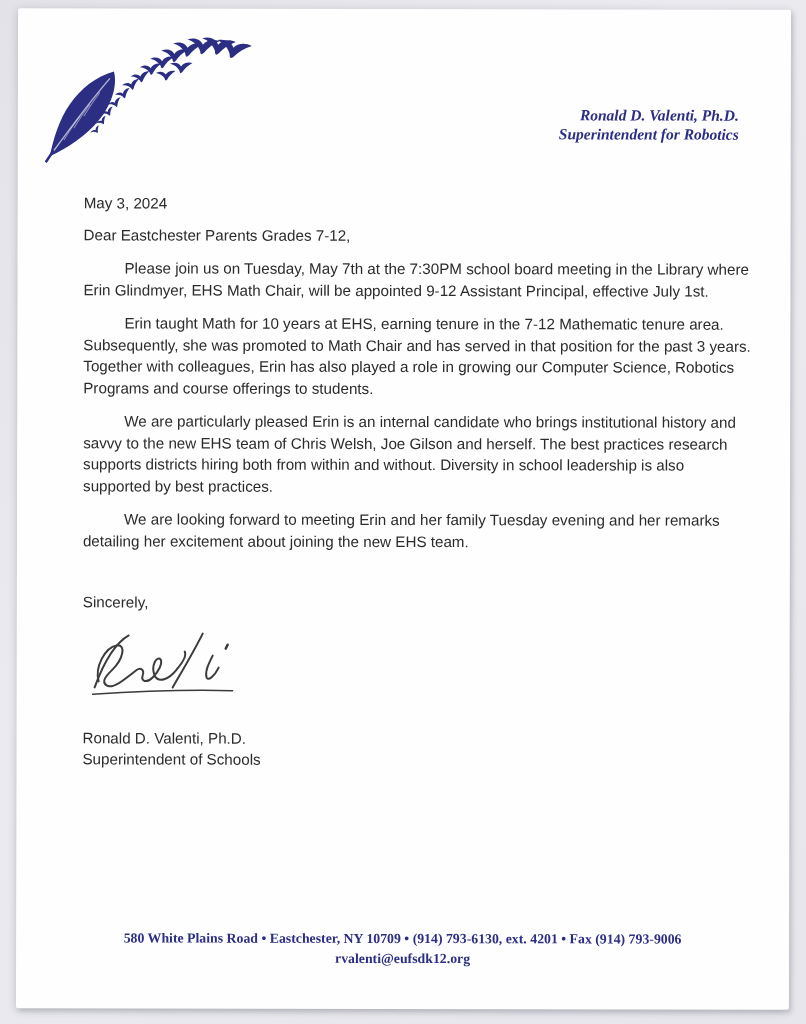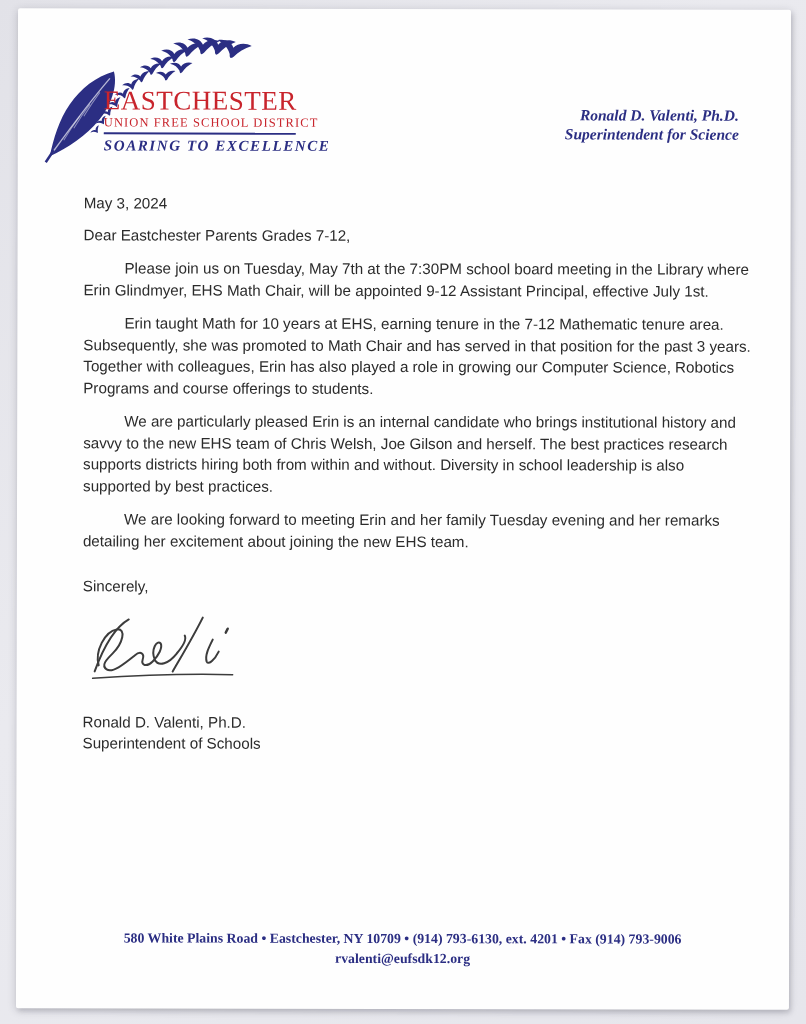--- a/index.html
+++ b/index.html
@@ -40,21 +40,21 @@
     color:#2b2e83;font-size:15.5px;line-height:19px;
   }
   
   .letter{
     position:absolute;left:66px;top:184px;width:668px;
     color:#2b2b2b;font-size:15.2px;line-height:21.5px;
   }
   .letter .date{margin:0 0 10px 0;}
   .letter .salutation{margin:0 0 12px 0;}
   .letter p{margin:0 0 12px 0;text-indent:41px;}
-  .closing{margin-top:24px;}
+  .closing{margin-top:40px;}
   .signature{margin:8px 0 0 2px;display:block;}
   .signer{margin-top:14px;line-height:21px;}
   
   .footer{
     position:absolute;left:0;top:920px;width:100%;text-align:center;
     font-family:"Liberation Serif",serif;font-weight:bold;color:#2b2e83;
     font-size:13.8px;line-height:20px;
   }
 </style>
 </head>
@@ -87,31 +87,25 @@
         <use href="#bird" transform="translate(117,29) rotate(7) scale(0.80)"></use>
         <use href="#bird" transform="translate(129,22) rotate(10) scale(0.90)"></use>
         <use href="#bird" transform="translate(142,16) rotate(13) scale(1.00)"></use>
         <use href="#bird" transform="translate(157,13) rotate(15) scale(1.08)"></use>
         <use href="#bird" transform="translate(172,13) rotate(18) scale(1.14)"></use>
         <use href="#bird" transform="translate(187,16) rotate(21) scale(1.18)"></use>
         <use href="#bird" transform="translate(121,42) rotate(6) scale(0.66)"></use>
         <use href="#bird" transform="translate(136,34) rotate(10) scale(0.76)"></use>
       </g>
     </svg>
-    <div class="logo-text">
-      <div class="logo-name">EASTCHESTER</div>
-      <div class="logo-subtitle">UNION FREE SCHOOL DISTRICT</div>
-      <div class="logo-divider"></div>
-      <div class="logo-tagline">SOARING TO EXCELLENCE</div>
-    </div>
   </div>
 
   <div class="superintendent">
     <div>Ronald D. Valenti, Ph.D.</div>
-    <div>Superintendent for Science</div>
+    <div>Superintendent for Robotics</div>
   </div>
 
   <div class="letter">
     <div class="date">May 3, 2024</div>
     <div class="salutation">Dear Eastchester Parents Grades 7-12,</div>
 
     <p>Please join us on Tuesday, May 7th at the 7:30PM school board meeting in the Library where Erin Glindmyer, EHS Math Chair, will be appointed 9-12 Assistant Principal, effective July 1st.</p>
     <p>Erin taught Math for 10 years at EHS, earning tenure in the 7-12 Mathematic tenure area. Subsequently, she was promoted to Math Chair and has served in that position for the past 3 years. Together with colleagues, Erin has also played a role in growing our Computer Science, Robotics Programs and course offerings to students.</p>
     <p>We are particularly pleased Erin is an internal candidate who brings institutional history and savvy to the new EHS team of Chris Welsh, Joe Gilson and herself. The best practices research supports districts hiring both from within and without. Diversity in school leadership is also supported by best practices.</p>
     <p>We are looking forward to meeting Erin and her family Tuesday evening and her remarks detailing her excitement about joining the new EHS team.</p>

